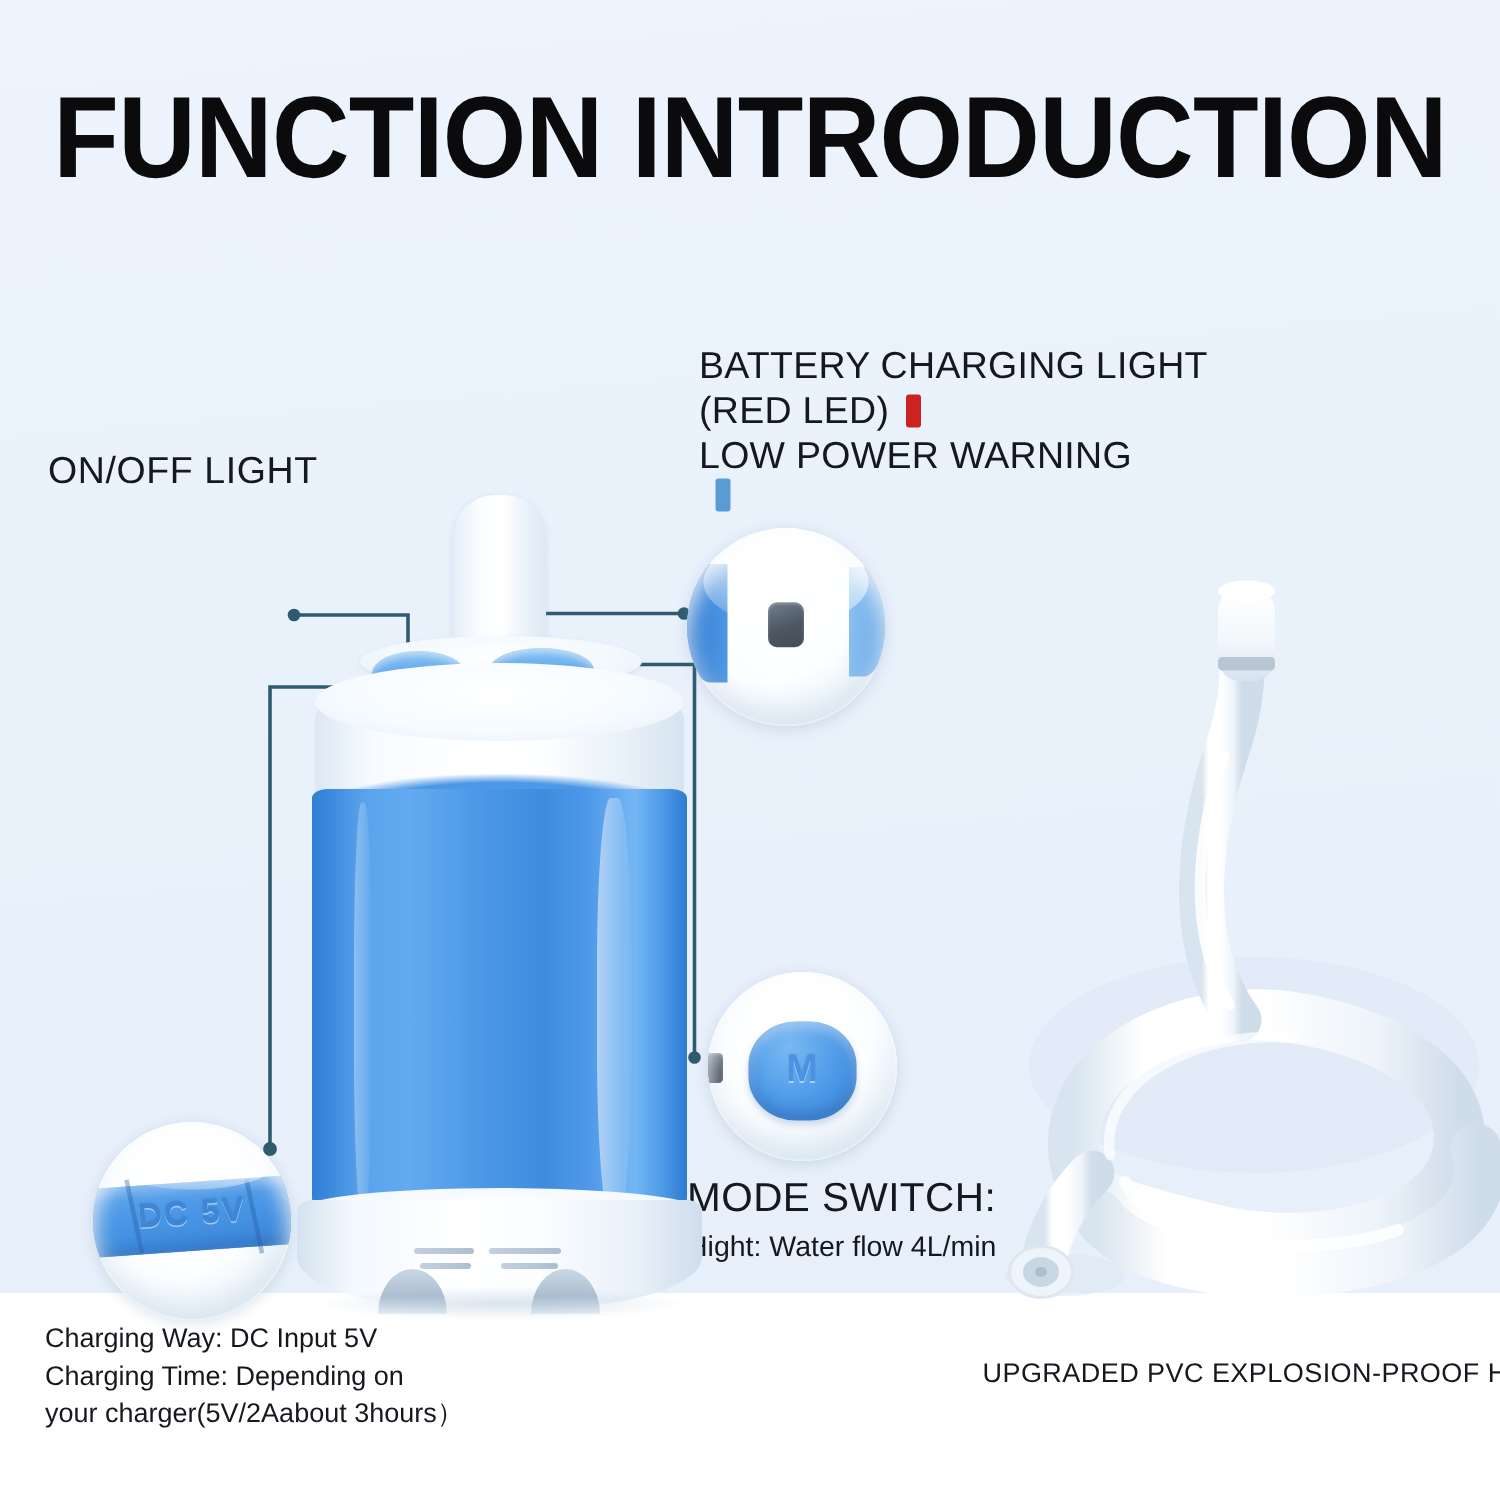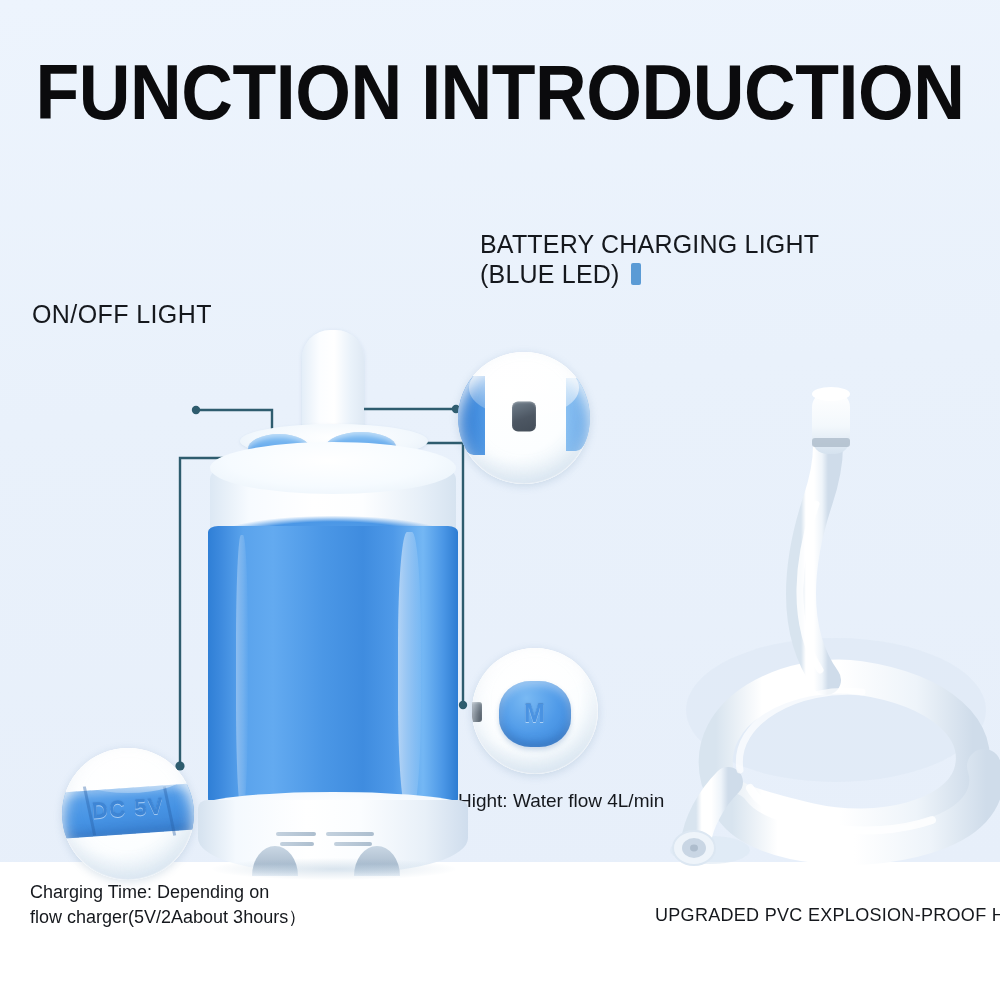--- a/index.html
+++ b/index.html
@@ -27,21 +27,21 @@
     transform-origin:center;
     white-space:nowrap;
     font-family:"Liberation Sans", sans-serif;
   }
 
   
   .lbl { position:absolute; color:#15181d; white-space:nowrap; }
 
   #lbl-onoff { left:32px;  top:300px; font-size:25px; letter-spacing:0.4px; }
 
-  #blk-battery { left:480px; top:229px; font-size:25px; line-height:30px; letter-spacing:0.2px; }
+  #blk-battery { left:466px; top:229px; font-size:25px; line-height:30px; letter-spacing:0.2px; }
   #blk-battery .row { display:flex; align-items:center; }
   .swatch { display:inline-block; width:10px; height:22px; border-radius:2px; margin-left:11px; }
 
   #blk-mode { left:458px; top:783px; }
   #blk-mode .mode-head { font-size:27px; letter-spacing:0.3px; color:#15181d; }
   #blk-mode .mode-sub  { font-size:19px; line-height:27px; color:#15181d; margin-top:4px; }
 
   #blk-charging { left:30px; top:880px; font-size:18px; line-height:25px; color:#15181d; }
 
   #lbl-hose { left:655px; top:905px; font-size:18px; letter-spacing:0.3px; color:#15181d; }
@@ -302,32 +302,40 @@
     </g>
   </svg>
 
   <div class="lbl" id="lbl-onoff">ON/OFF LIGHT</div>
 
   <div class="lbl" id="blk-battery">
     <div class="row">
       <span>BATTERY CHARGING LIGHT</span>
     </div>
     <div class="row">
-      <span>(BLUE LED)</span>
+      <span>(RED LED)</span>
+      <span class="swatch" style="background:#cc2222"></span>
+    </div>
+    <div class="row">
+      <span>LOW POWER WARNING</span>
+    </div>
+    <div class="row">
       <span class="swatch" style="background:#5b9bd5"></span>
     </div>
   </div>
 
   <div class="lbl" id="blk-mode">
+    <div class="mode-head">MODE SWITCH:</div>
     <div class="mode-sub">Hight: Water flow 4L/min</div>
   </div>
 
   <div class="lbl" id="blk-charging">
+    <div>Charging Way: DC Input 5V</div>
     <div>Charging Time: Depending on</div>
-    <div>flow charger(5V/2Aabout 3hours）</div>
+    <div>your charger(5V/2Aabout 3hours）</div>
   </div>
 
   <div class="lbl" id="lbl-hose">UPGRADED PVC EXPLOSION-PROOF HOSE</div>
 
 
   <div class="bubble" id="bub-led">
     <div class="arc-l"></div>
     <div class="arc-r"></div>
     <div class="sheen"></div>
     <div class="led-dark"></div>

